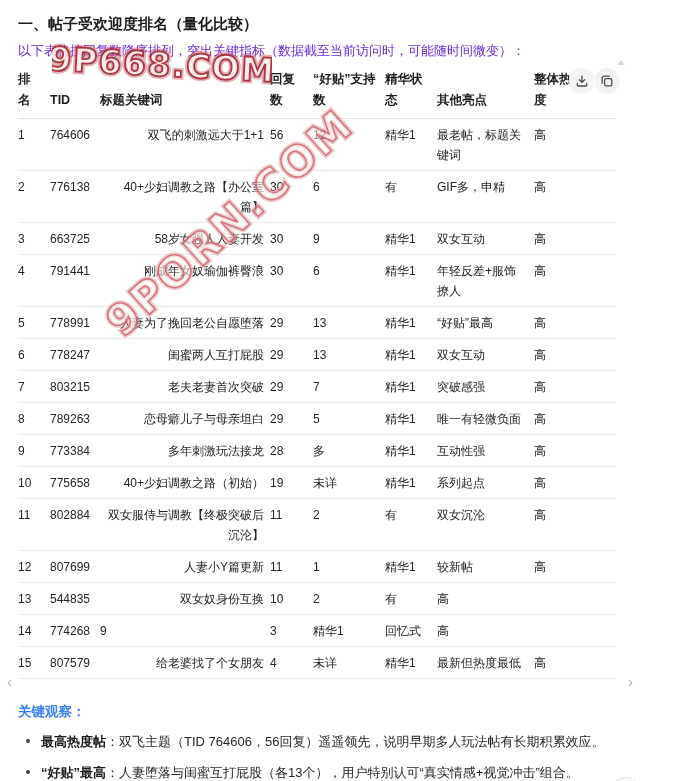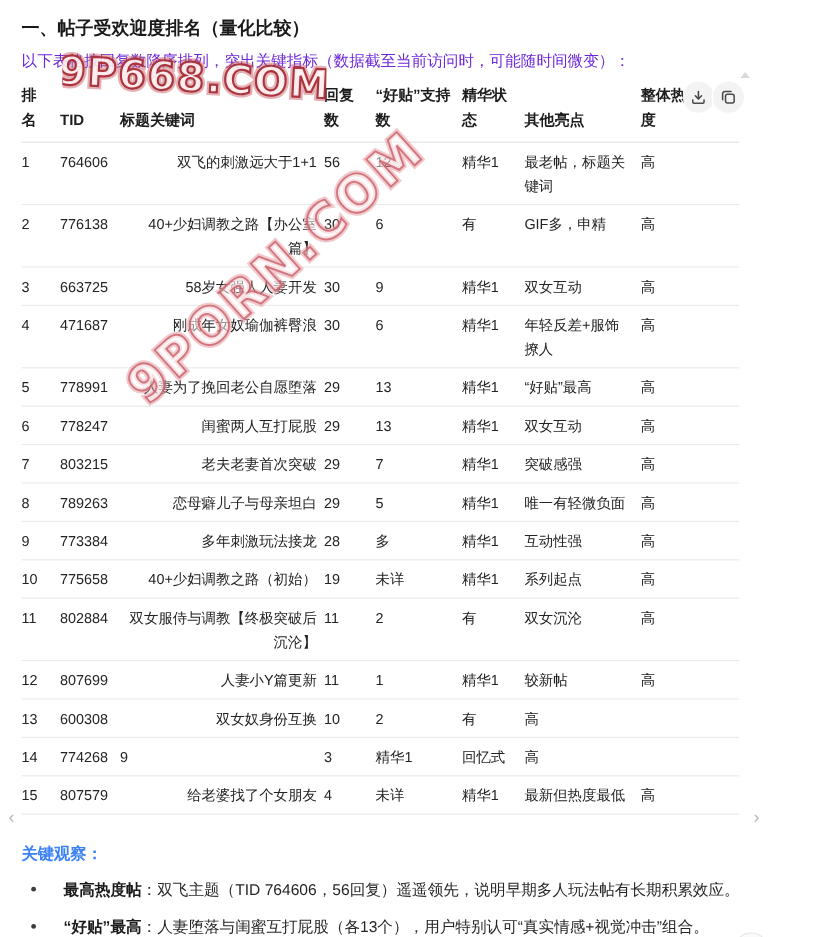--- a/index.html
+++ b/index.html
@@ -57,21 +57,21 @@
   }
   .hint-left { left:-11px; }
   .hint-right { left:610px; }
 
   
   .obs-heading { font-size:13.5px; font-weight:bold; margin-top:10px; line-height:18px; color:#3b82f6; }
   .obs-list { margin:0; padding:0; list-style:none; }
   .obs-item { display:flex; margin-top:10px; }
   .obs-dot { width:4px; height:4px; border-radius:50%; background:#3c3c3c; margin:8px 11px 0 8px; flex:none; }
   .obs-text { font-size:13px; line-height:21px; color:#262626; }
-  .obs-label { font-weight:bold; color:#1a1a1a;margin-left:12px; }
+  .obs-label { font-weight:bold; color:#1a1a1a; }
 
   
   .wm { position:absolute; pointer-events:none; z-index:10; }
   .wm-top { left:52px; top:34px; }
   .wm-diag { left:70px; top:103px; }
 
   
   .floating-peek {
     position:absolute; left:611px; top:777px; width:30px; height:30px; border-radius:50%;
     background:#fafafa; border:1px solid #e6e6e6; z-index:4; padding:0; cursor:pointer;
@@ -130,21 +130,21 @@
     <div class="td c-title">58岁女强人人妻开发</div>
     <div class="td c-replies">30</div>
     <div class="td c-support">9</div>
     <div class="td c-essence">精华1</div>
     <div class="td c-highlight">双女互动</div>
     <div class="td c-heat">高</div>
   </div>
 
   <div class="trow">
     <div class="td c-rank">4</div>
-    <div class="td c-tid">471687</div>
+    <div class="td c-tid">791441</div>
     <div class="td c-title">刚成年女奴瑜伽裤臀浪</div>
     <div class="td c-replies">30</div>
     <div class="td c-support">6</div>
     <div class="td c-essence">精华1</div>
     <div class="td c-highlight">年轻反差+服饰撩人</div>
     <div class="td c-heat">高</div>
   </div>
 
   <div class="trow">
     <div class="td c-rank">5</div>
@@ -229,21 +229,21 @@
     <div class="td c-title">人妻小Y篇更新</div>
     <div class="td c-replies">11</div>
     <div class="td c-support">1</div>
     <div class="td c-essence">精华1</div>
     <div class="td c-highlight">较新帖</div>
     <div class="td c-heat">高</div>
   </div>
 
   <div class="trow">
     <div class="td c-rank">13</div>
-    <div class="td c-tid">600308</div>
+    <div class="td c-tid">544835</div>
     <div class="td c-title">双女奴身份互换</div>
     <div class="td c-replies">10</div>
     <div class="td c-support">2</div>
     <div class="td c-essence">有</div>
     <div class="td c-heat">高</div>
   </div>
 
   <div class="trow">
     <div class="td c-rank">14</div>
     <div class="td c-tid">774268</div>

